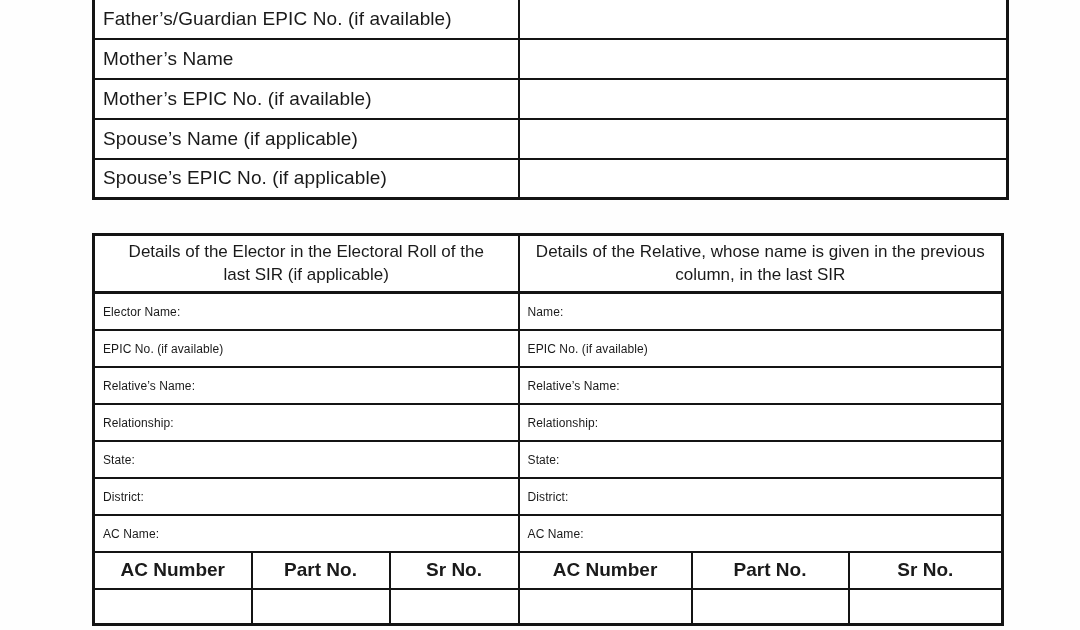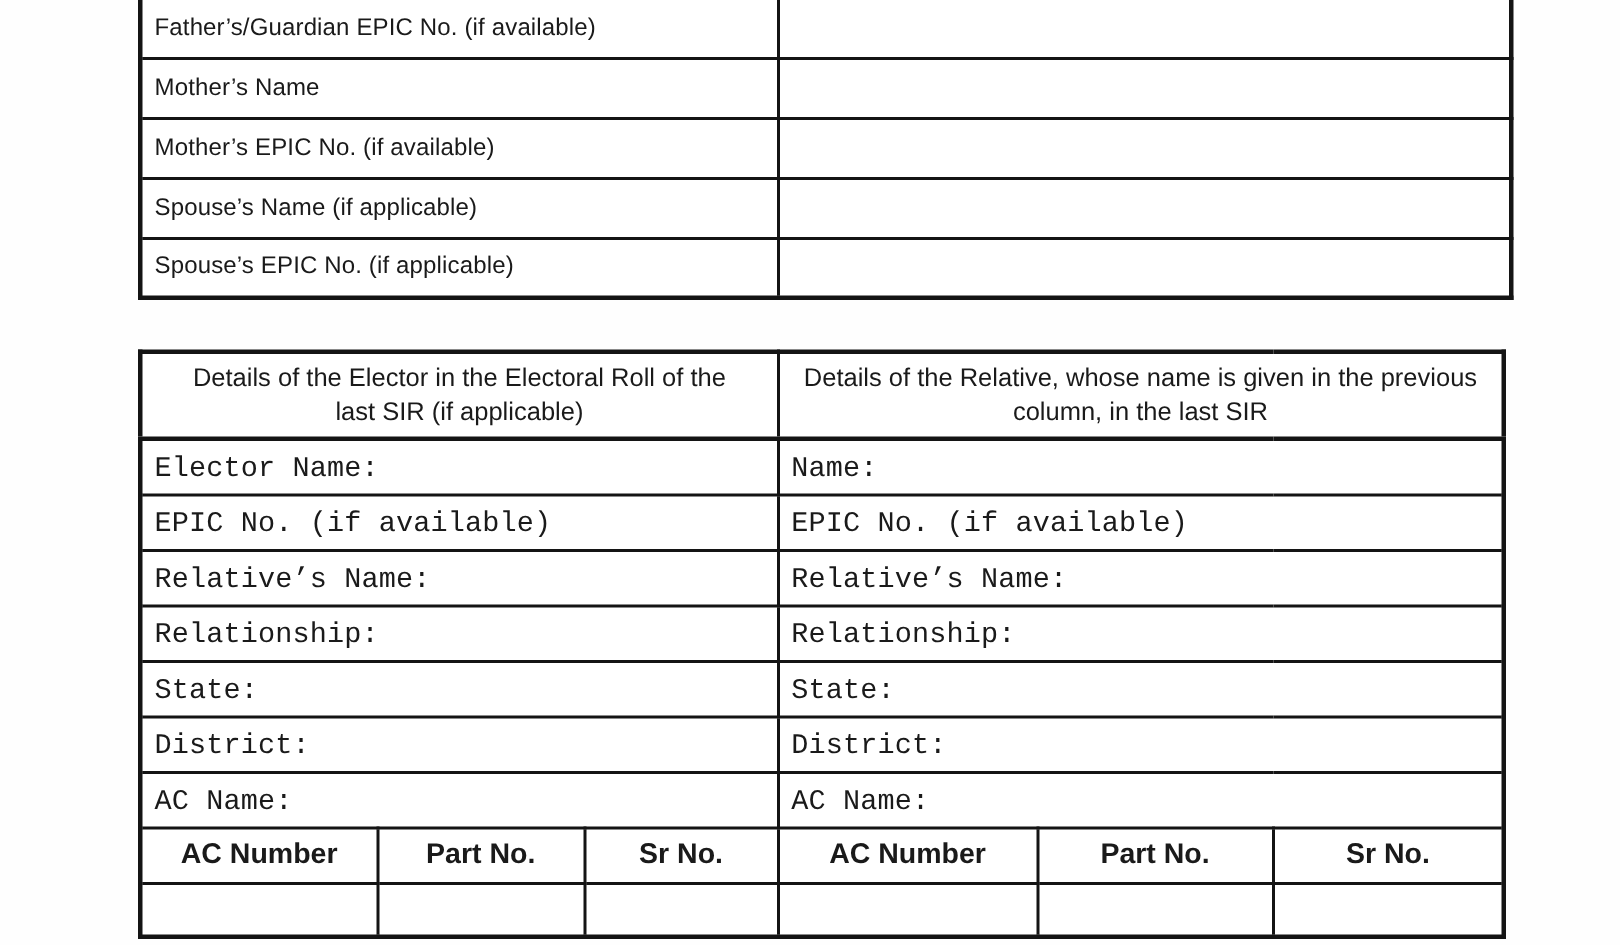--- a/index.html
+++ b/index.html
@@ -31,21 +31,21 @@
   
   #family-table {
     left: 92px;
     top: -3px;
     width: 914px;
     border: 3px solid #141414;
   }
   #family-table tr { height: 40px; }
   #family-table td.lbl {
     padding: 0 6px 0 8px;
-    font-size: 16px;
+    font-size: 19px;
     letter-spacing: 0.1px;
   }
   #family-table td.val { background: #fff; }
 
   
   #sir-table {
     left: 92px;
     top: 233px;
     width: 909px;
     border: 3px solid #141414;
@@ -57,23 +57,22 @@
     text-align: center;
     line-height: 1.32;
     white-space: normal;
     border-bottom-width: 3px;
   }
   #sir-table td.hdr-left  { padding: 0 22px; }
   #sir-table td.hdr-right { padding: 0 14px; }
   #sir-table tr.lblrow { height: 37px; }
   #sir-table td.rowlbl {
     padding: 1px 6px 0 8px;
-    font-size: 19px;
+    font-size: 12px;
     letter-spacing: 0.1px;
-    font-family: Liberation Mono, monospace;
   }
   #sir-table tr.subhdr { height: 37px; }
   #sir-table td.subhdr-cell {
     font-weight: bold;
     font-size: 19px;
     text-align: center;
   }
   #sir-table tr.entryrow { height: 36px; }
 </style>
 </head>

